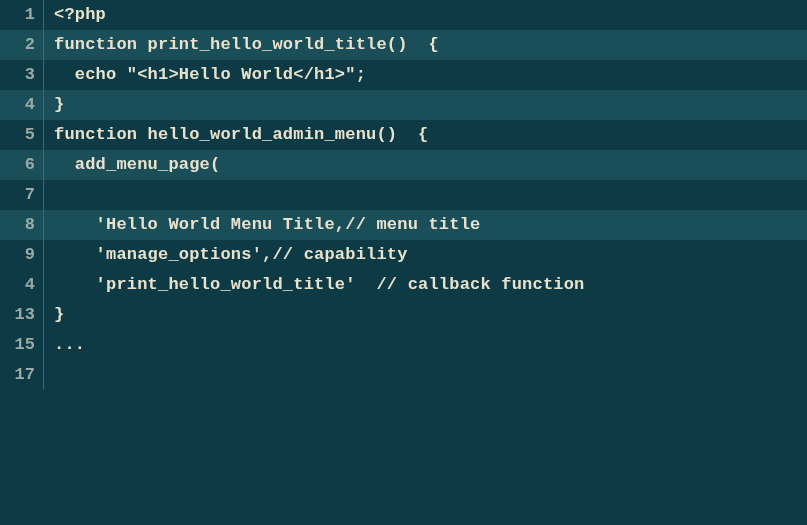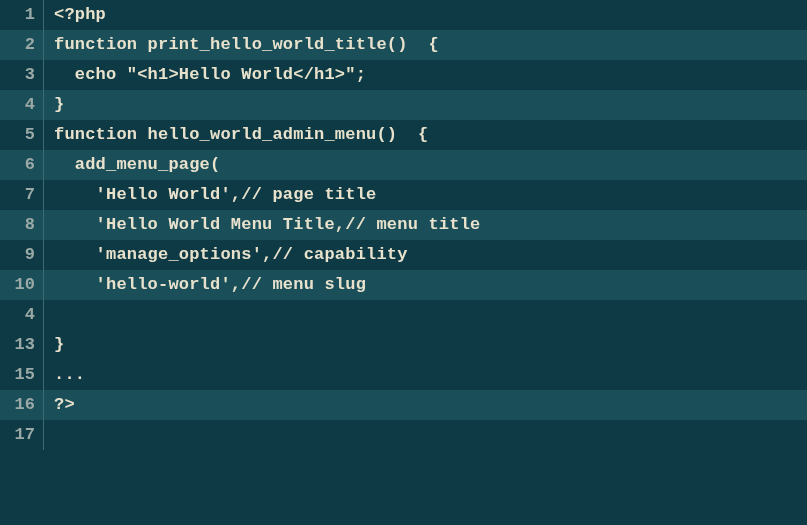--- a/index.html
+++ b/index.html
@@ -63,46 +63,38 @@
   <div class="line odd">
       <span class="gutter">5</span>
       <span class="code">function hello_world_admin_menu()  {</span>
     </div>
   <div class="line even">
       <span class="gutter">6</span>
       <span class="code">  add_menu_page(</span>
     </div>
   <div class="line odd">
       <span class="gutter">7</span>
-      <span class="code">    'Hello World',// page title</span>
     </div>
   <div class="line even">
       <span class="gutter">8</span>
       <span class="code">    'Hello World Menu Title,// menu title</span>
     </div>
   <div class="line odd">
       <span class="gutter">9</span>
       <span class="code">    'manage_options',// capability</span>
     </div>
-  <div class="line even">
-      <span class="gutter">10</span>
-      <span class="code">    'hello-world',// menu slug</span>
-    </div>
   <div class="line odd">
       <span class="gutter">4</span>
+      <span class="code">    'print_hello_world_title'  // callback function</span>
     </div>
   <div class="line odd">
       <span class="gutter">13</span>
       <span class="code">}</span>
     </div>
   <div class="line odd">
       <span class="gutter">15</span>
       <span class="code">...</span>
     </div>
-  <div class="line even">
-      <span class="gutter">16</span>
-      <span class="code">?&gt;</span>
-    </div>
   <div class="line odd">
       <span class="gutter">17</span>
       <span class="code"></span>
     </div>
 </div>
 
 </body></html>

